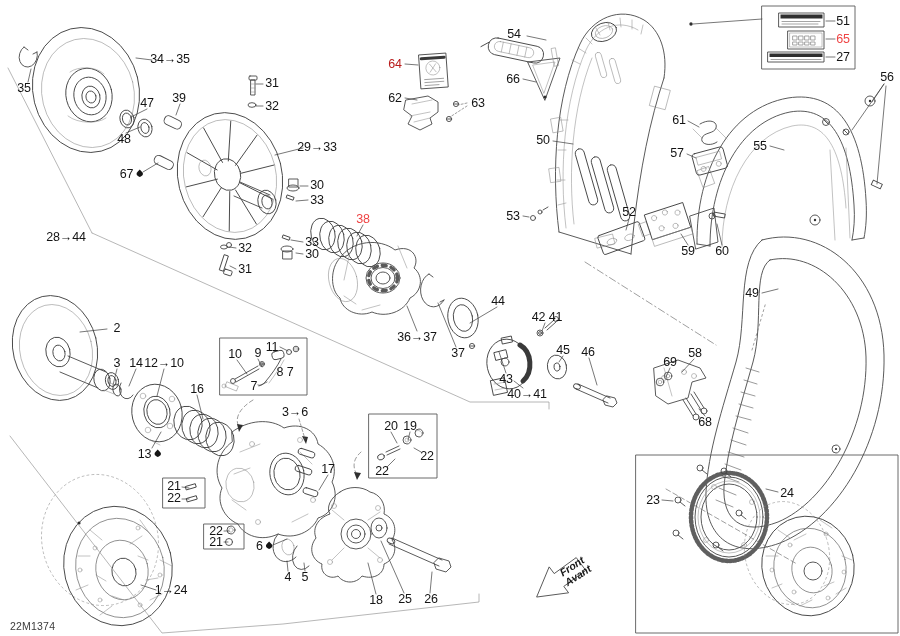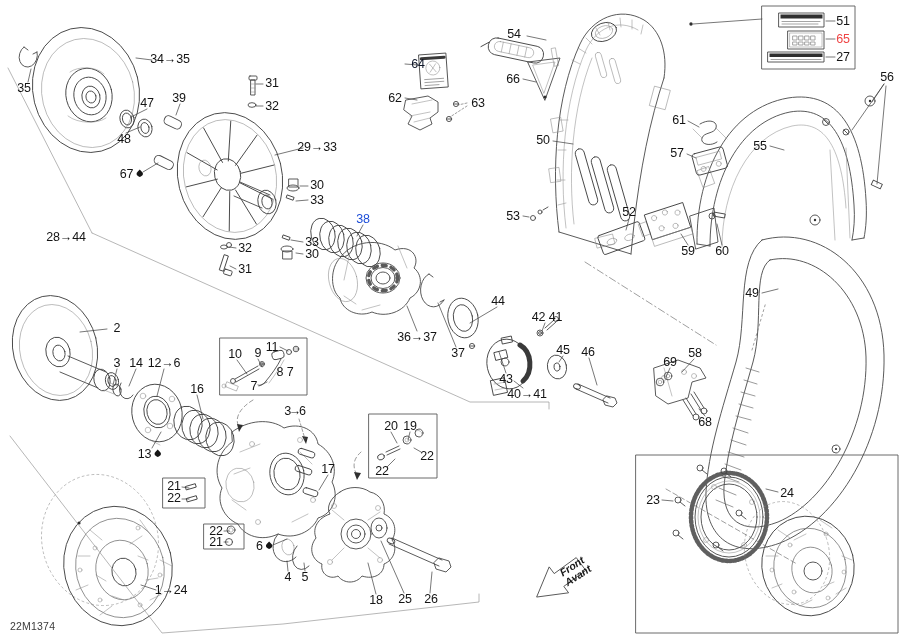--- a/index.html
+++ b/index.html
@@ -591,32 +591,32 @@
       <div class="callout" style="left: 272px; top: 106px; color: rgb(20, 20, 20);">32</div>
       <div class="callout" style="left: 131px; top: 174px; color: rgb(20, 20, 20);">67<span class="drop"></span></div>
       <div class="callout" style="left: 66px; top: 237px; color: rgb(20, 20, 20);">28→44</div>
       <div class="callout" style="left: 317px; top: 147px; color: rgb(20, 20, 20);">29→33</div>
       <div class="callout" style="left: 317px; top: 185px; color: rgb(20, 20, 20);">30</div>
       <div class="callout" style="left: 317px; top: 200px; color: rgb(20, 20, 20);">33</div>
       <div class="callout" style="left: 312px; top: 242px; color: rgb(20, 20, 20);">33</div>
       <div class="callout" style="left: 312px; top: 254px; color: rgb(20, 20, 20);">30</div>
       <div class="callout" style="left: 245px; top: 248px; color: rgb(20, 20, 20);">32</div>
       <div class="callout" style="left: 245px; top: 269px; color: rgb(20, 20, 20);">31</div>
-      <div class="callout" style="left: 363px; top: 219px; color: #1d4ed8;">38</div>
+      <div class="callout" style="left: 363px; top: 219px; color: #ef4444;">38</div>
       <div class="callout" style="left: 117px; top: 328px; color: rgb(20, 20, 20);">2</div>
       <div class="callout" style="left: 117px; top: 363px; color: rgb(20, 20, 20);">3</div>
       <div class="callout" style="left: 136px; top: 363px; color: rgb(20, 20, 20);">14</div>
-      <div class="callout" style="left: 164px; top: 363px; color: rgb(20, 20, 20);">12→6</div>
+      <div class="callout" style="left: 164px; top: 363px; color: rgb(20, 20, 20);">12→10</div>
       <div class="callout" style="left: 197px; top: 389px; color: rgb(20, 20, 20);">16</div>
       <div class="callout" style="left: 235px; top: 354px; color: rgb(20, 20, 20);">10</div>
       <div class="callout" style="left: 258px; top: 353px; color: rgb(20, 20, 20);">9</div>
       <div class="callout" style="left: 272px; top: 347px; color: rgb(20, 20, 20);">11</div>
       <div class="callout" style="left: 285px; top: 372px; color: rgb(20, 20, 20);">8 7</div>
       <div class="callout" style="left: 254px; top: 386px; color: rgb(20, 20, 20);">7</div>
-      <div class="callout" style="left: 295px; top: 412px; color: rgb(20, 20, 20); font-family: Liberation Mono, monospace;">3→6</div>
+      <div class="callout" style="left: 295px; top: 412px; color: rgb(20, 20, 20);">3→6</div>
       <div class="callout" style="left: 149px; top: 454px; color: rgb(20, 20, 20);">13<span class="drop"></span></div>
       <div class="callout" style="left: 174px; top: 486px; color: rgb(20, 20, 20);">21</div>
       <div class="callout" style="left: 174px; top: 498px; color: rgb(20, 20, 20);">22</div>
       <div class="callout" style="left: 216px; top: 531px; color: rgb(20, 20, 20);">22</div>
       <div class="callout" style="left: 216px; top: 542px; color: rgb(20, 20, 20);">21</div>
       <div class="callout" style="left: 264px; top: 546px; color: rgb(20, 20, 20);">6<span class="drop"></span></div>
       <div class="callout" style="left: 288px; top: 577px; color: rgb(20, 20, 20);">4</div>
       <div class="callout" style="left: 305px; top: 577px; color: rgb(20, 20, 20);">5</div>
       <div class="callout" style="left: 328px; top: 469px; color: rgb(20, 20, 20);">17</div>
       <div class="callout" style="left: 391px; top: 426px; color: rgb(20, 20, 20);">20</div>
@@ -629,21 +629,21 @@
       <div class="callout" style="left: 171px; top: 590px; color: rgb(20, 20, 20);">1→24</div>
       <div class="callout" style="left: 417px; top: 337px; color: rgb(20, 20, 20);">36→37</div>
       <div class="callout" style="left: 458px; top: 353px; color: rgb(20, 20, 20);">37</div>
       <div class="callout" style="left: 498px; top: 301px; color: rgb(20, 20, 20);">44</div>
       <div class="callout" style="left: 547px; top: 317px; color: rgb(20, 20, 20);">42 41</div>
       <div class="callout" style="left: 506px; top: 379px; color: rgb(20, 20, 20);">43</div>
       <div class="callout" style="left: 527px; top: 394px; color: rgb(20, 20, 20);">40→41</div>
       <div class="callout" style="left: 563px; top: 350px; color: rgb(20, 20, 20);">45</div>
       <div class="callout" style="left: 588px; top: 352px; color: rgb(20, 20, 20);">46</div>
       <div class="callout" style="left: 514px; top: 34px; color: rgb(20, 20, 20);">54</div>
-      <div class="callout" style="left: 418px; top: 64px; color: #0f172a;">64</div>
+      <div class="callout" style="left: 395px; top: 64px; color: #b91c1c;">64</div>
       <div class="callout" style="left: 395px; top: 98px; color: rgb(20, 20, 20);">62</div>
       <div class="callout" style="left: 478px; top: 103px; color: rgb(20, 20, 20);">63</div>
       <div class="callout" style="left: 513px; top: 79px; color: rgb(20, 20, 20);">66</div>
       <div class="callout" style="left: 543px; top: 140px; color: rgb(20, 20, 20);">50</div>
       <div class="callout" style="left: 513px; top: 216px; color: rgb(20, 20, 20);">53</div>
       <div class="callout" style="left: 843px; top: 21px; color: rgb(20, 20, 20);">51</div>
       <div class="callout" style="left: 843px; top: 39px; color: #ef4444;">65</div>
       <div class="callout" style="left: 843px; top: 57px; color: rgb(20, 20, 20);">27</div>
       <div class="callout" style="left: 887px; top: 77px; color: rgb(20, 20, 20);">56</div>
       <div class="callout" style="left: 679px; top: 120px; color: rgb(20, 20, 20);">61</div>

